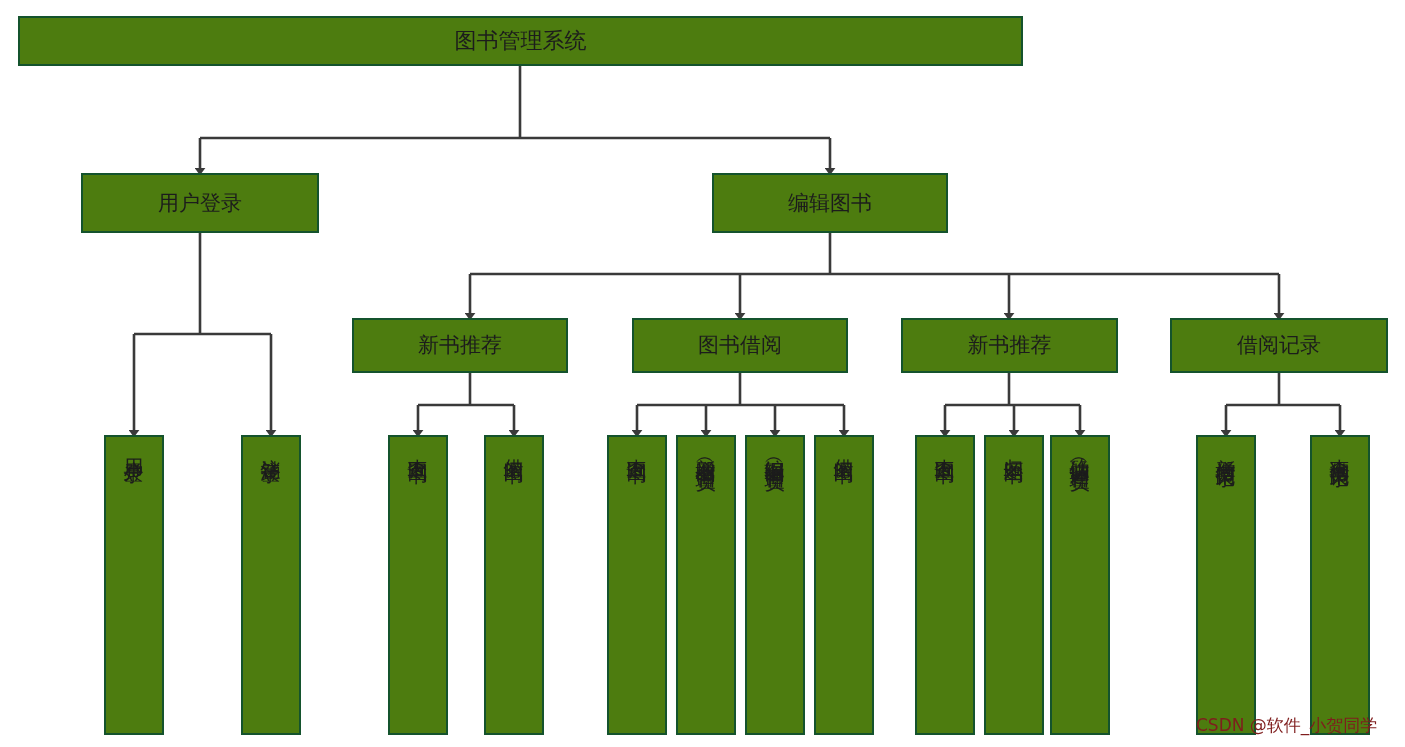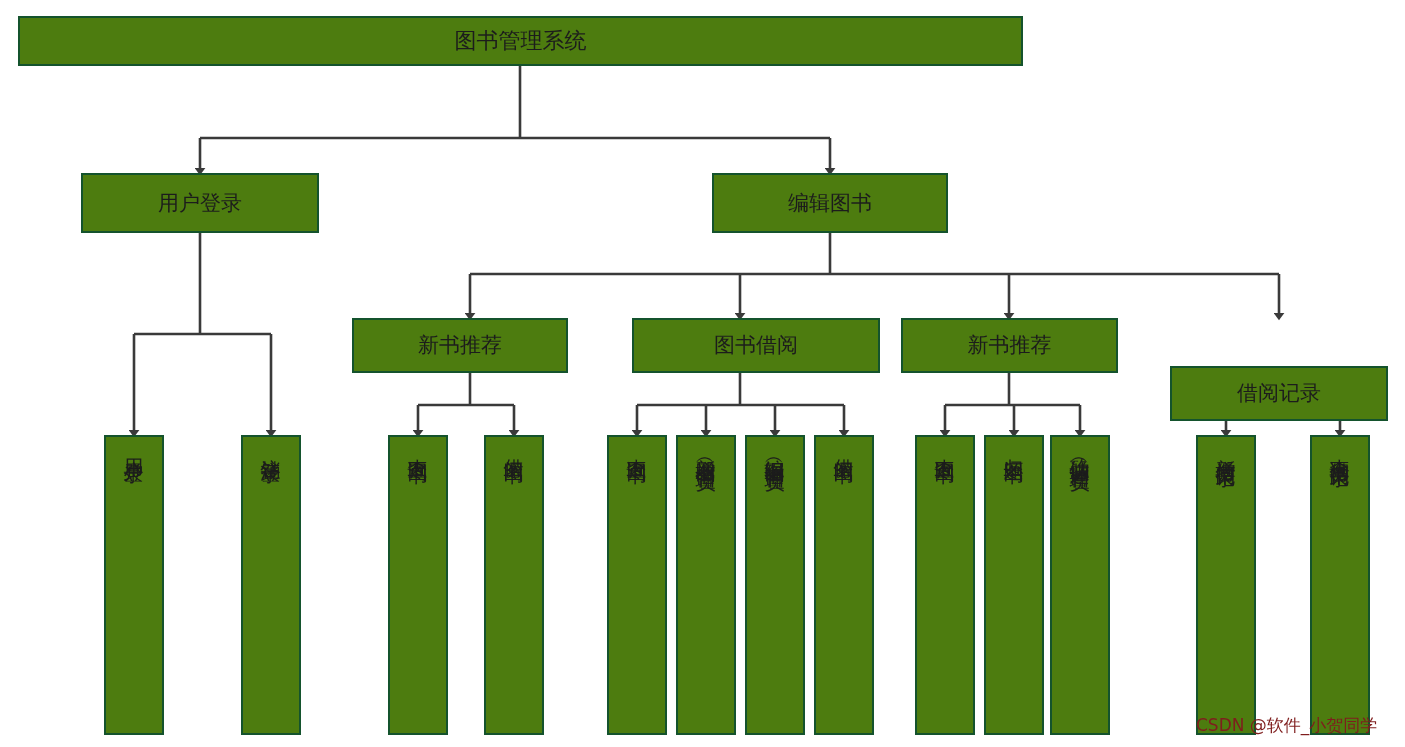--- a/index.html
+++ b/index.html
@@ -122,27 +122,27 @@
       </div>
       <div class="node-box horizontal" style="left: 81px; top: 173px; width: 238px; height: 60px;">
         <div class="node-label">用户登录</div>
       </div>
       <div class="node-box horizontal" style="left: 712px; top: 173px; width: 236px; height: 60px;">
         <div class="node-label">编辑图书</div>
       </div>
       <div class="node-box horizontal" style="left: 352px; top: 318px; width: 216px; height: 55px;">
         <div class="node-label">新书推荐</div>
       </div>
-      <div class="node-box horizontal" style="left: 632px; top: 318px; width: 248px; height: 55px;">
+      <div class="node-box horizontal" style="left: 632px; top: 318px; width: 216px; height: 55px;">
         <div class="node-label">图书借阅</div>
       </div>
       <div class="node-box horizontal" style="left: 901px; top: 318px; width: 217px; height: 55px;">
         <div class="node-label">新书推荐</div>
       </div>
-      <div class="node-box horizontal" style="left: 1170px; top: 318px; width: 218px; height: 55px; margin-top: 48px;">
+      <div class="node-box horizontal" style="left: 1170px; top: 318px; width: 218px; height: 55px;">
         <div class="node-label">借阅记录</div>
       </div>
       <div class="node-box vertical" style="left: 104px; top: 435px; width: 60px; height: 300px;">
         <div class="node-label">用户登录</div>
       </div>
       <div class="node-box vertical" style="left: 241px; top: 435px; width: 60px; height: 300px;">
         <div class="node-label">注销登录</div>
       </div>
       <div class="node-box vertical" style="left: 388px; top: 435px; width: 60px; height: 300px;">
         <div class="node-label">查询图书</div>

